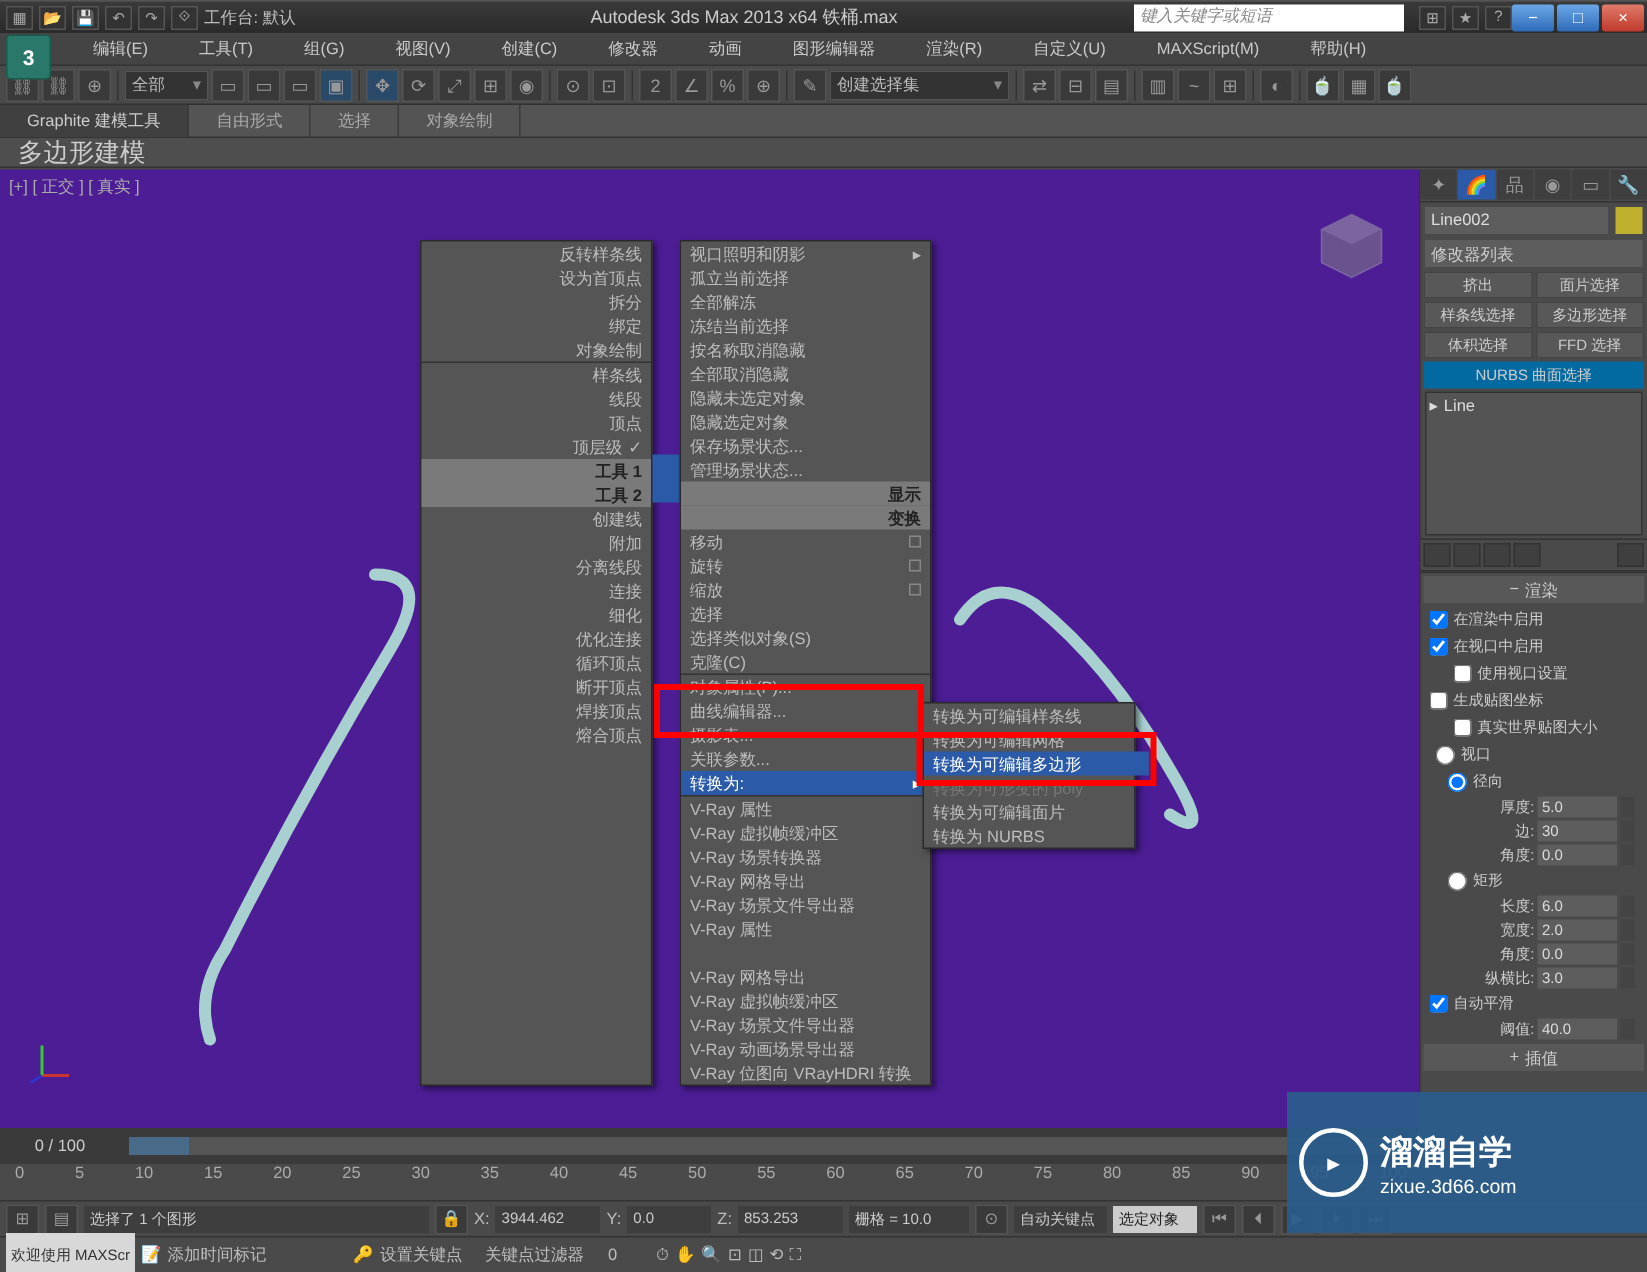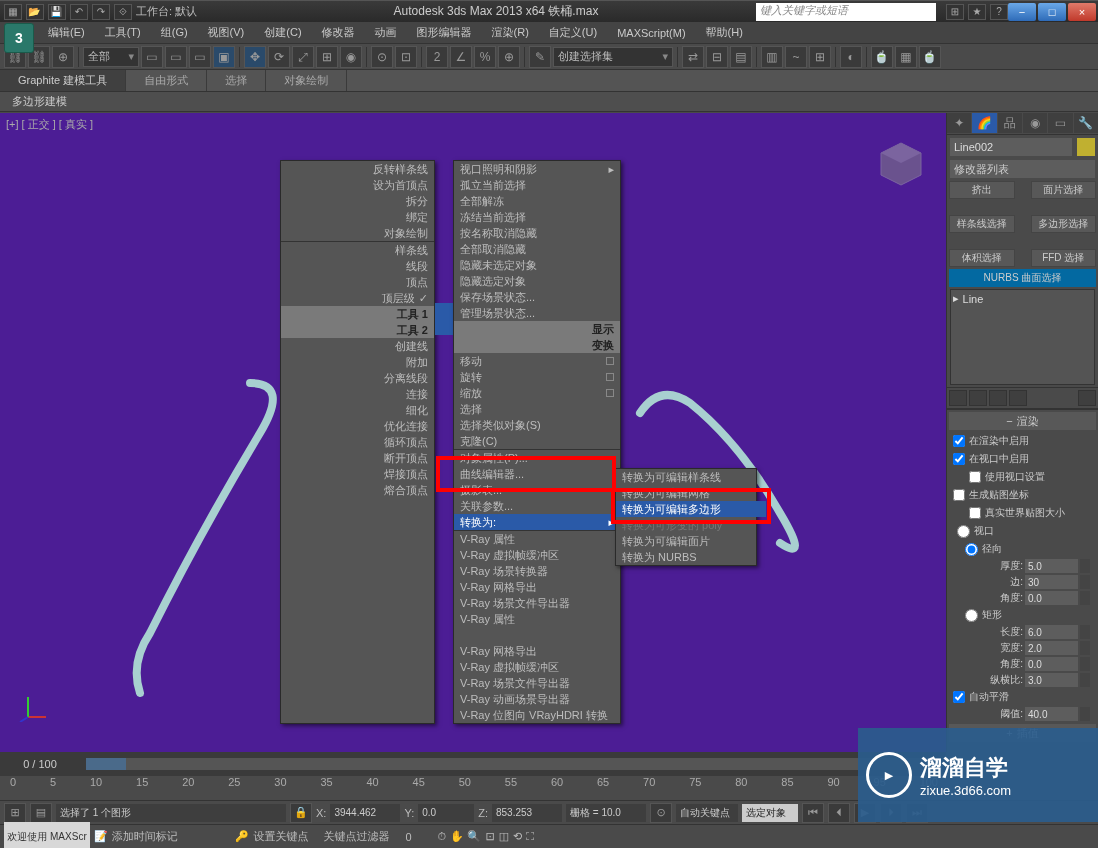--- a/index.html
+++ b/index.html
@@ -10,36 +10,36 @@
 .title-bar .quick{display:flex;align-items:center;gap:4px;padding-left:4px;}
 .title-bar .qbtn{width:18px;height:16px;background:#333;border:1px solid #555;display:flex;align-items:center;justify-content:center;color:#aaa;font-size:10px;}
 .title-bar .app-title{flex:1;text-align:center;color:#cccccc;font-size:12px;}
 .title-bar .search{width:180px;height:18px;background:#fff;margin-right:6px;color:#888;padding:0 4px;font-style:italic;font-size:11px;}
 .title-bar .win-btns{display:flex;gap:2px;margin-right:2px;}
 .title-bar .winbtn{width:28px;height:18px;background:linear-gradient(#6aa8e8,#2e6bb8);border-radius:2px;display:flex;align-items:center;justify-content:center;color:#fff;font-size:11px;}
 .title-bar .winbtn.close{background:linear-gradient(#e07a6a,#c0392b);}
 
 
 .menu-bar{height:22px;background:#444;display:flex;align-items:center;gap:4px;padding-left:40px;border-bottom:1px solid #333;}
-.menu-bar .menu-item{padding:0 8px;color:#cacaca;cursor:default;}
+.menu-bar .menu-item{padding:0 8px;color:#cacaca;cursor:default;margin-left:14px;}
 .logo{position:absolute;left:4px;top:23px;width:30px;height:30px;background:#2a786a;border:1px solid #1a5a4a;border-radius:3px;display:flex;align-items:center;justify-content:center;color:#fff;font-weight:bold;font-size:14px;}
 
 
 .toolbar{height:26px;background:#4a4a4a;display:flex;align-items:center;gap:2px;padding:0 4px;border-bottom:1px solid #333;}
 .toolbar .tbtn{width:22px;height:22px;background:#3a3a3a;border:1px solid #555;display:flex;align-items:center;justify-content:center;color:#999;font-size:12px;}
 .toolbar .tbtn.accent{background:#2a4a6a;}
 .toolbar .dropdown{height:20px;background:#333;border:1px solid #555;color:#bbb;padding:0 16px 0 4px;display:flex;align-items:center;position:relative;}
 .toolbar .dropdown::after{content:"▾";position:absolute;right:4px;color:#888;}
 .toolbar .sep{width:1px;height:20px;background:#333;margin:0 2px;}
 
 
 .ribbon{height:22px;background:#545454;display:flex;align-items:center;border-bottom:1px solid #333;}
 .ribbon .rtab{padding:0 18px;height:100%;display:flex;align-items:center;color:#aaa;border-right:1px solid #3a3a3a;}
 .ribbon .rtab.active{background:#404040;color:#ccc;}
-.ribbon-sub{height:20px;background:#4e4e4e;display:flex;align-items:center;padding-left:12px;color:#ccc;border-bottom:1px solid #333;font-size:11px;}
+.ribbon-sub{height:20px;background:#4e4e4e;display:flex;align-items:center;padding-left:12px;color:#ccc;border-bottom:1px solid #333;font-size:17px;}
 
 
 .viewport{position:absolute;top:113px;left:0;right:152px;bottom:96px;background:#4c1d95;}
 .vp-label{position:absolute;top:4px;left:6px;color:#aaa;font-size:11px;}
 .vp-cube{position:absolute;top:26px;right:20px;width:50px;height:50px;opacity:.5;}
 .axis{position:absolute;bottom:30px;left:18px;width:30px;height:30px;}
 
 
 .ctx{position:absolute;z-index:10;}
 .ctx .col{background:#555;border:1px solid #2a2a2a;box-shadow:2px 2px 4px rgba(0,0,0,.5);}
@@ -54,21 +54,21 @@
 
 .red-box{border:4px solid red;position:absolute;z-index:12;pointer-events:none;}
 
 
 .right-panel{position:absolute;top:113px;right:0;width:152px;bottom:96px;background:#4a4a4a;border-left:1px solid #333;display:flex;flex-direction:column;overflow:hidden;}
 .panel-icons{height:22px;background:#4a4a4a;display:flex;gap:1px;border-bottom:1px solid #333;}
 .panel-icons .picon{flex:1;height:20px;background:#3f3f3f;display:flex;align-items:center;justify-content:center;color:#999;font-size:12px;}
 .panel-icons .picon.active{background:#2a5aa8;}
 .input-line{height:18px;background:#5d5d5d;color:#ddd;padding:0 4px;margin:3px;display:flex;align-items:center;}
 .drop-line{height:18px;background:#5d5d5d;margin:1px 3px;display:flex;align-items:center;padding:0 4px;color:#ccc;}
-.btn-grid{display:grid;grid-template-columns:1fr 1fr;gap:16px;padding:2px;}
+.btn-grid{display:grid;grid-template-columns:1fr 1fr;gap:2px;padding:2px;}
 .btn-grid .b{height:18px;background:#585858;border:1px solid #444;display:flex;align-items:center;justify-content:center;color:#ccc;font-size:10px;}
 .mod-stack{height:96px;background:#545454;margin:2px 3px;border:1px solid #333;color:#ddd;padding:2px;}
 .mod-stack .item{display:flex;align-items:center;gap:4px;}
 .mini-tools{display:flex;gap:2px;padding:2px;border-top:1px solid #333;border-bottom:1px solid #333;}
 .mini-tools .mt{width:18px;height:16px;background:#3f3f3f;border:1px solid #333;}
 .rollout{border-top:1px solid #333;}
 .rollout .head{height:18px;background:#585858;text-align:center;color:#ccc;display:flex;align-items:center;justify-content:center;margin:2px;}
 .param{display:flex;align-items:center;padding:2px 6px;gap:4px;}
 .param input[type=checkbox]{width:12px;height:12px;}
 .param .lbl{flex:1;color:#ccc;font-size:10px;}

